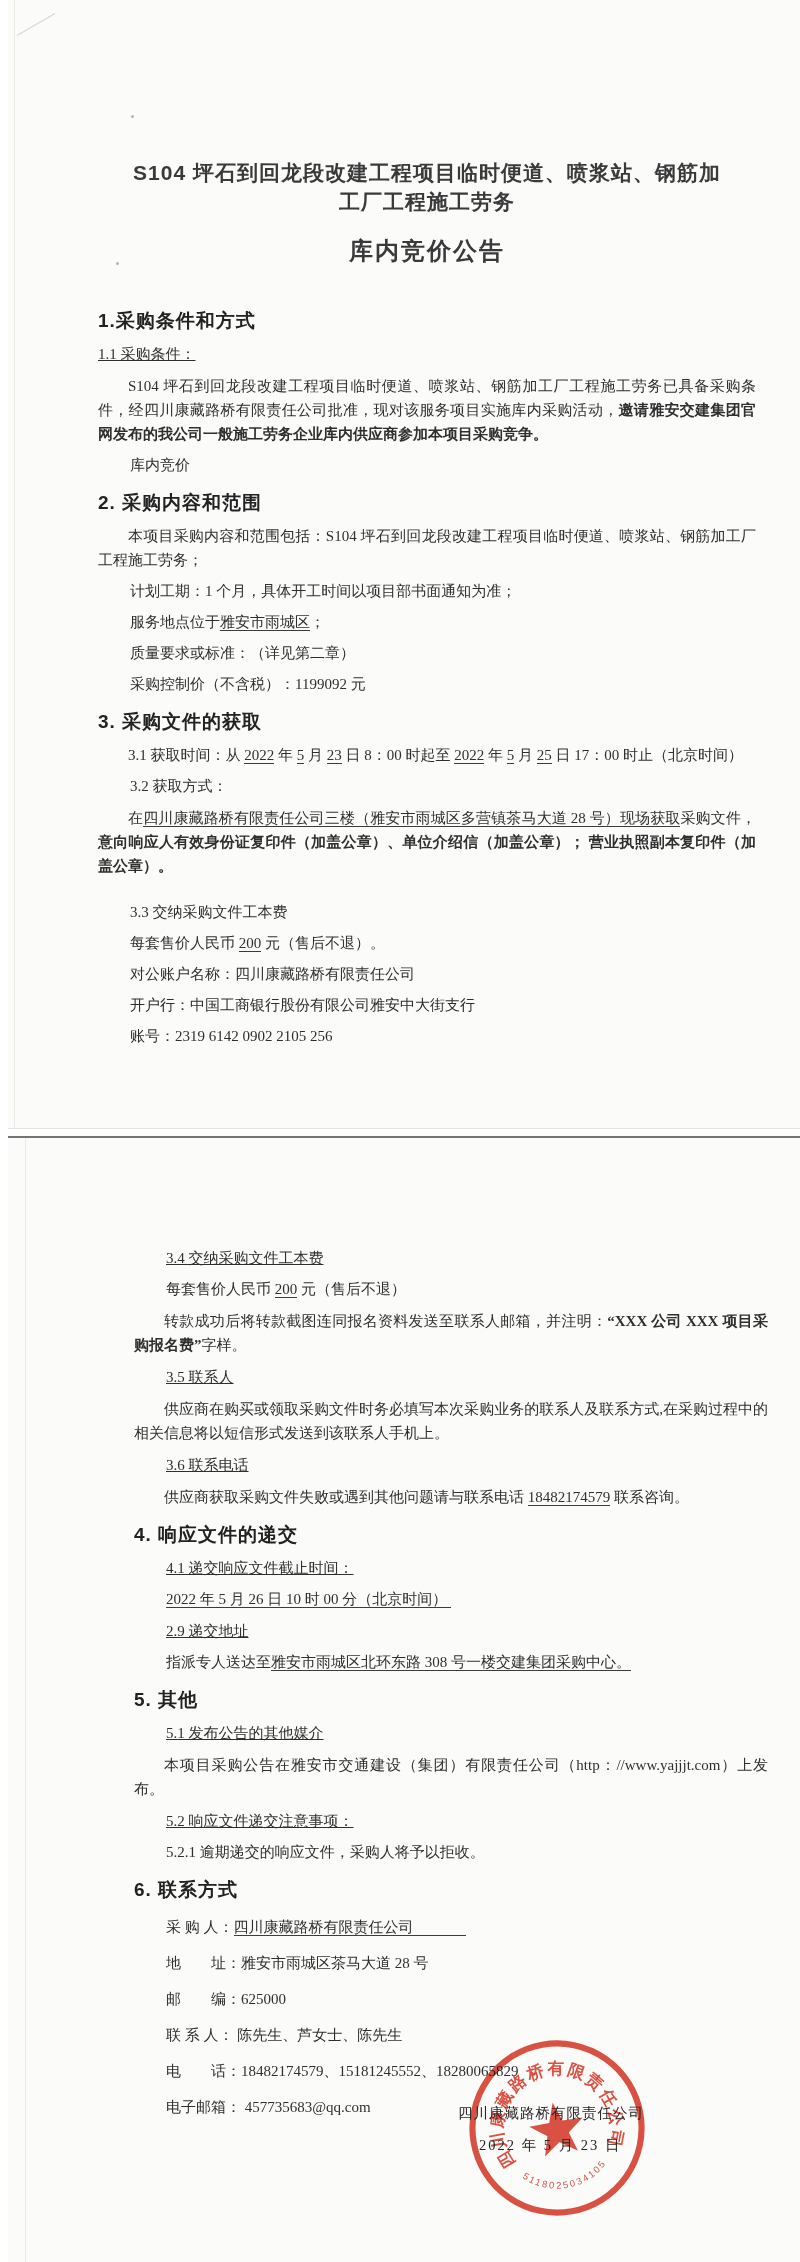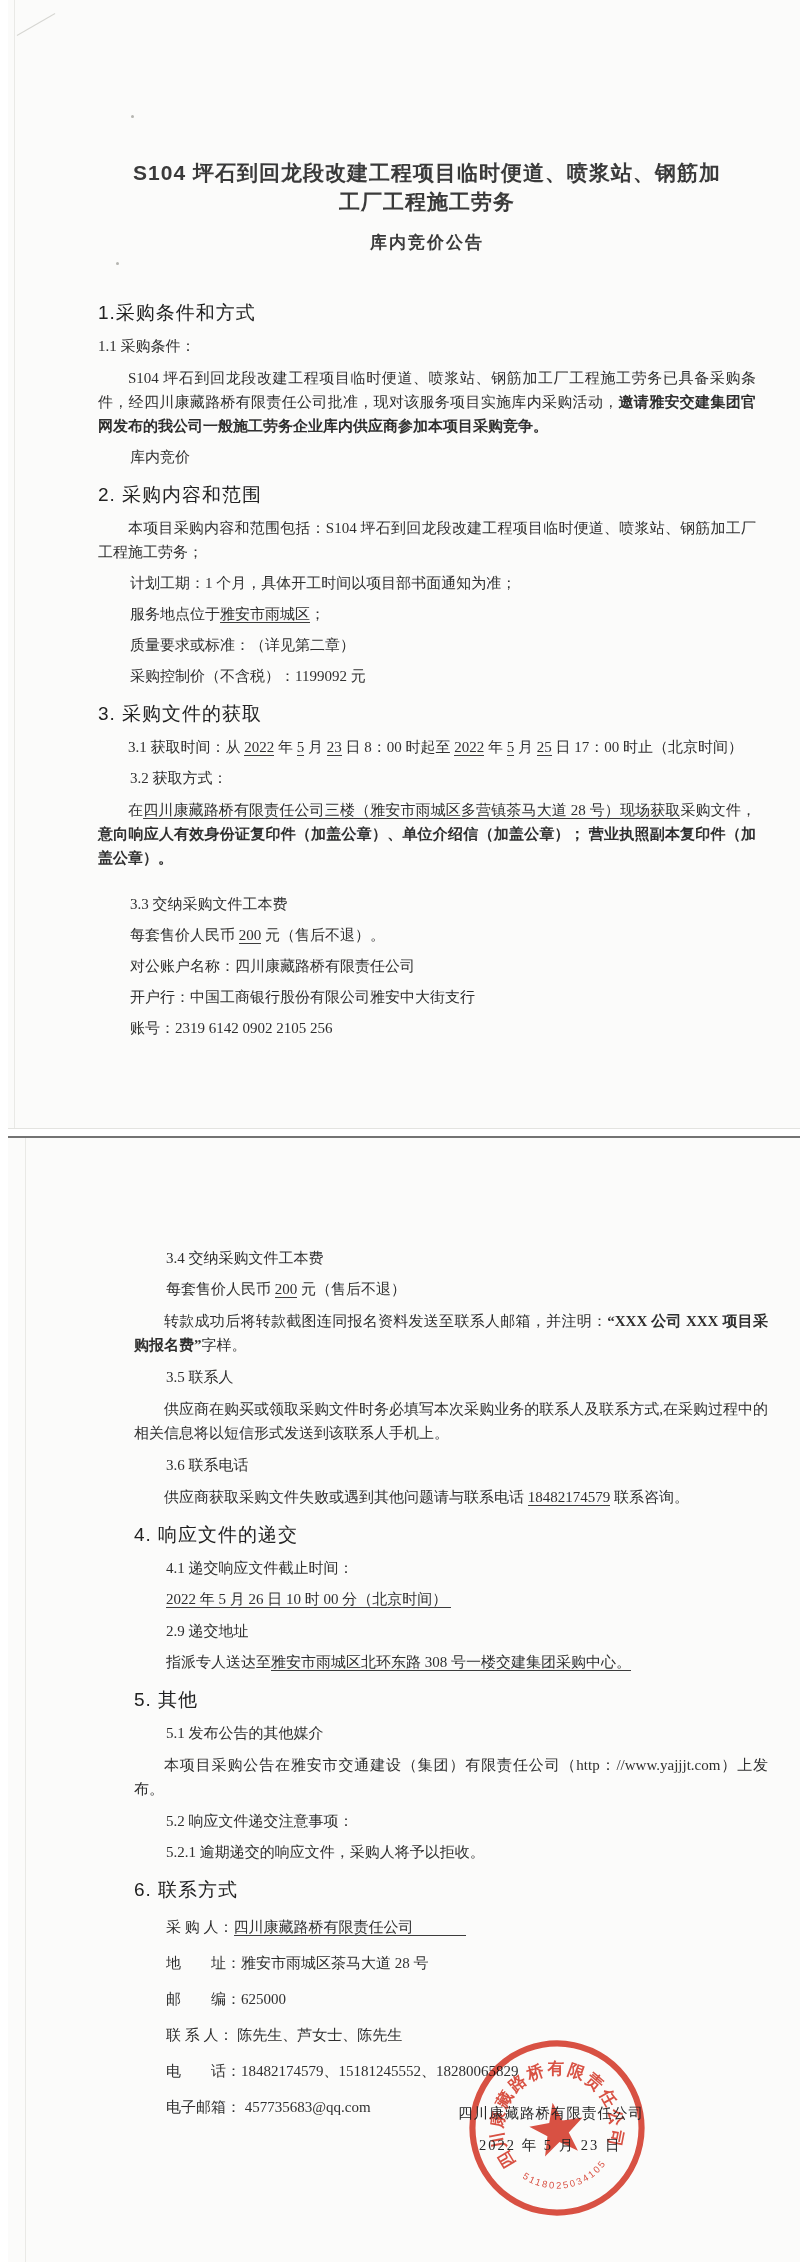--- a/index.html
+++ b/index.html
@@ -25,28 +25,28 @@
   #page2 .content{padding:100px 40px 0 126px;}
 
   .blk{font-size:15px;line-height:24px;}
   .blk span{white-space:pre-wrap;}
   .title{
     text-align:center;font-family:"Liberation Sans", sans-serif;
     font-weight:700;font-size:21px;line-height:29px;color:#3a3a3a;letter-spacing:1px;
   }
   .subtitle{
     text-align:center;font-family:"Liberation Sans", sans-serif;
-    font-weight:700;font-size:17px;line-height:26px;color:#3a3a3a;margin-top:14px;letter-spacing:2px;
+    font-weight:700;font-size:24px;line-height:26px;color:#3a3a3a;margin-top:22px;letter-spacing:2px;
   }
   .h2{
-    font-family:"Liberation Sans", sans-serif;font-weight:400;
+    font-family:"Liberation Sans", sans-serif;font-weight:700;
     font-size:19px;line-height:26px;color:#222;margin-top:13px;letter-spacing:1px;
   }
   .h2.first{margin-top:44px;}
-  .sub{margin-top:8px;margin-left:32px;}
+  .sub{margin-top:8px;margin-left:32px;text-decoration:underline;}
   .sub.flush{margin-left:0;}
   .p{margin-top:8px;text-indent:2em;text-align:justify;}
   .p2{margin-top:7px;margin-left:32px;}
   .p2.gap{margin-top:22px;}
   .contact{margin-top:12px;margin-left:32px;}
   span.b{font-weight:700;}
   span.u{border-bottom:1px solid #3c3c3c;padding-bottom:0;}
   span.pad{padding-right:52px;}
 
   .sig{

